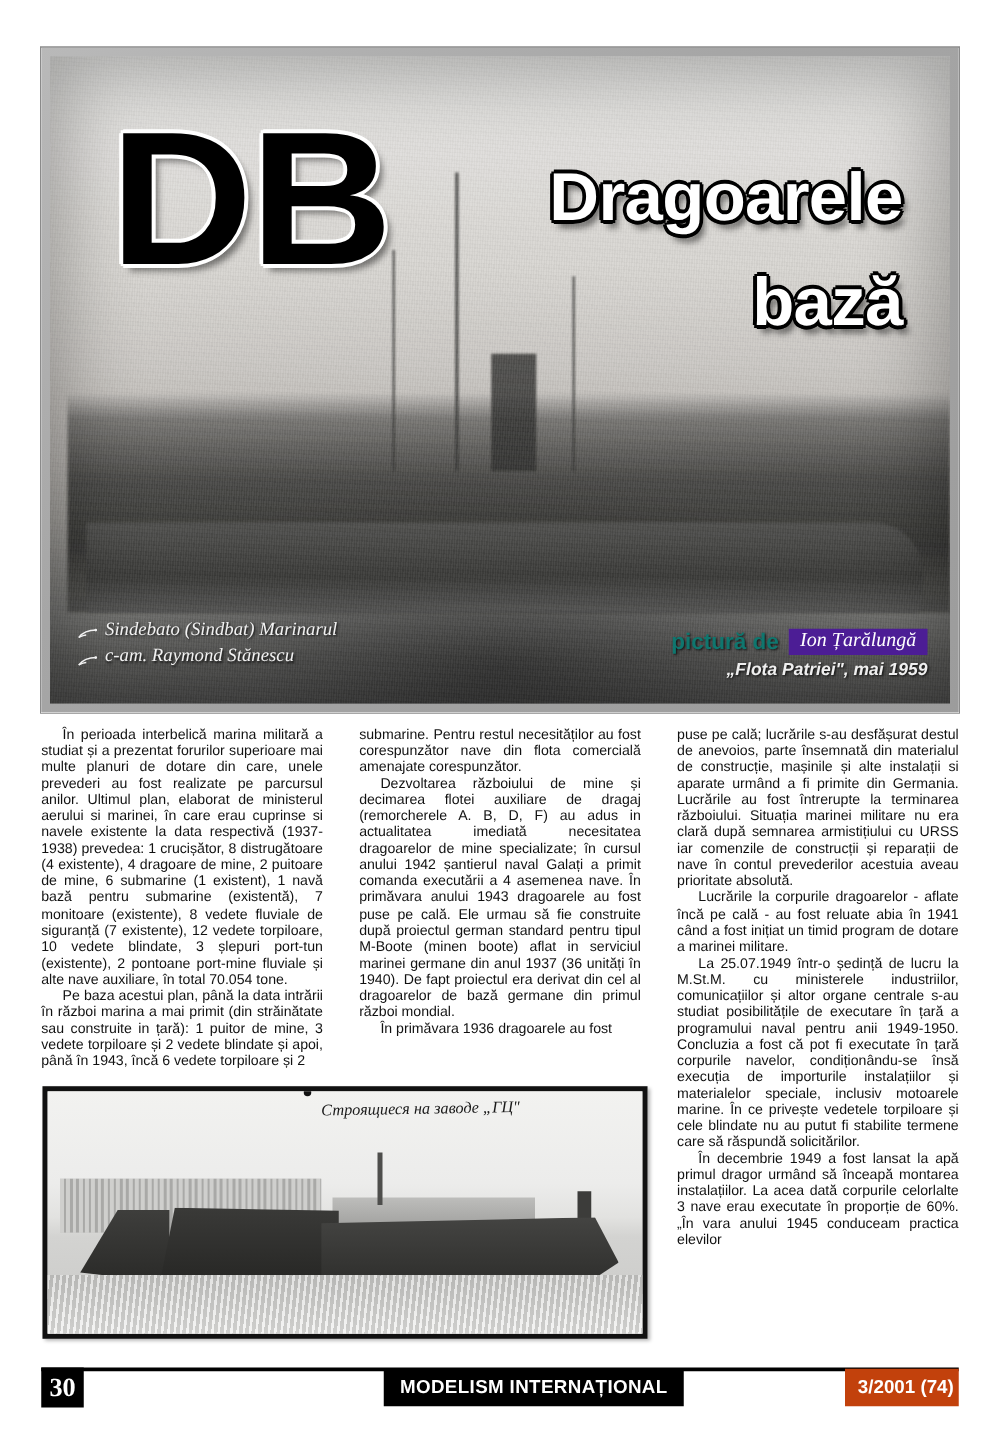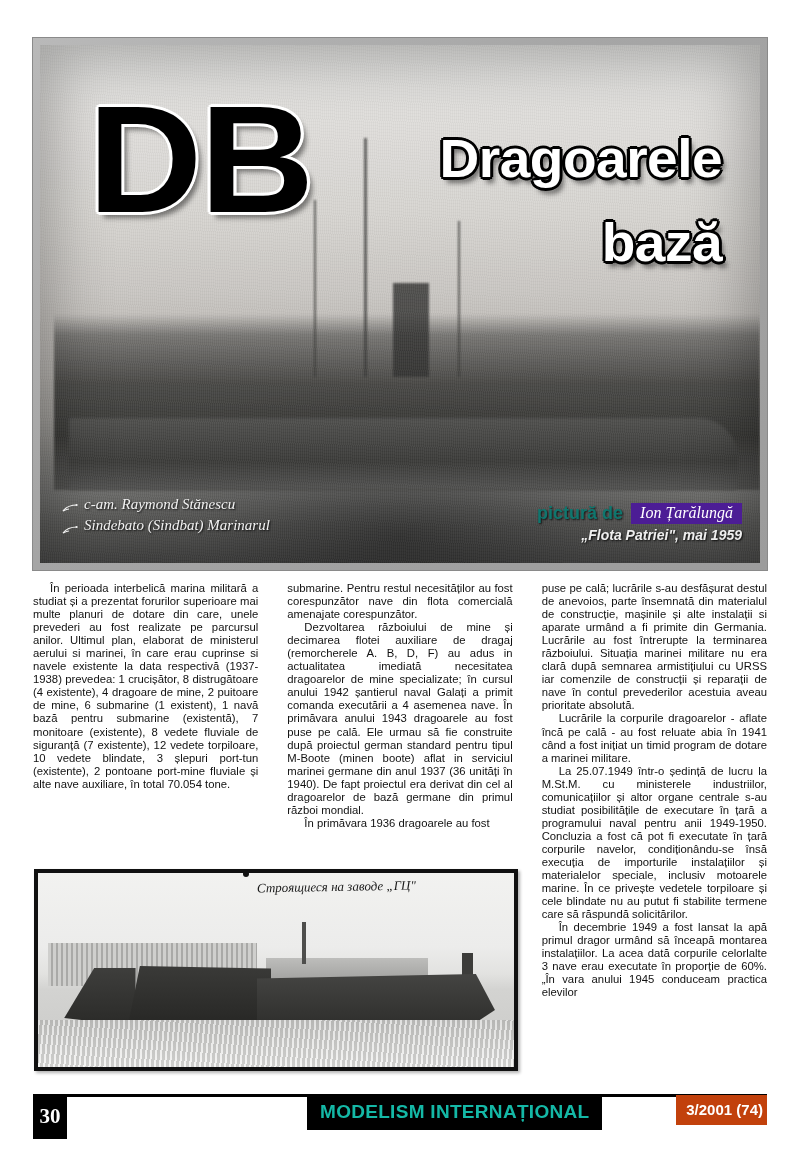--- a/index.html
+++ b/index.html
@@ -350,39 +350,39 @@
     position: absolute;
     left: 0; right: 0; top: 0;
     height: 3px;
     background: #000;
   }
   .foot-page {
     position: absolute;
     left: 0;
     top: 0;
     width: 34px;
-    height: 45px;
+    height: 32px;
     background: #000;
     color: #fff;
     font-family: "Liberation Serif", serif;
     font-weight: bold;
     font-size: 21px;
     display: flex;
     align-items: center;
     justify-content: center;
   }
   .foot-mag {
     position: absolute;
     left: 274px;
     top: 1px;
     background: #000;
-    color: #14b8a6;
-    font-family: "Liberation Sans", sans-serif;
-    font-weight: bold;
-    font-size: 19px;
+    color: #ffffff;
+    font-family: "Liberation Sans", sans-serif;
+    font-weight: bold;
+    font-size: 15px;
     letter-spacing: .3px;
     padding: 6px 13px 7px 13px;
   }
   .foot-issue {
     position: absolute;
     right: 0;
     top: 1px;
     background: #c2410c;
     color: #fff;
     font-family: "Liberation Sans", sans-serif;
@@ -417,47 +417,48 @@
 
       <div class="byline-left">
         <div class="row">
           <span class="anchor-ico">
             <svg viewBox="0 0 16 11" width="16" height="11" aria-hidden="true">
               <path d="M1 8 C4 4, 9 2, 15 2" stroke="#f2f2f2" stroke-width="1.1" fill="none"></path>
               <path d="M1 8 C3 7, 5 6, 7 6" stroke="#f2f2f2" stroke-width="1.1" fill="none"></path>
               <circle cx="14.6" cy="2" r="1.1" fill="#f2f2f2"></circle>
             </svg>
           </span>
-          <span>c-am. Raymond Stănescu</span>
+          <span>Sindebato (Sindbat) Marinarul</span>
         </div>
         <div class="row">
           <span class="anchor-ico">
             <svg viewBox="0 0 16 11" width="16" height="11" aria-hidden="true">
               <path d="M1 8 C4 4, 9 2, 15 2" stroke="#f2f2f2" stroke-width="1.1" fill="none"></path>
               <path d="M1 8 C3 7, 5 6, 7 6" stroke="#f2f2f2" stroke-width="1.1" fill="none"></path>
               <circle cx="14.6" cy="2" r="1.1" fill="#f2f2f2"></circle>
             </svg>
           </span>
-          <span>Sindebato (Sindbat) Marinarul</span>
+          <span>c-am. Raymond Stănescu</span>
         </div>
       </div>
 
       <div class="credit-right">
         <div class="credit-row">
           <span class="credit-lbl">pictură de</span>
           <span class="credit-name">Ion Țarălungă</span>
         </div>
         <div class="credit-sub">„Flota Patriei", mai 1959</div>
       </div>
     </div>
   </div>
 
   <div class="columns">
     <div class="col">
       <p>În perioada interbelică marina militară a studiat și a prezentat forurilor superioare mai multe planuri de dotare din care, unele prevederi au fost realizate pe parcursul anilor. Ultimul plan, elaborat de ministerul aerului si marinei, în care erau cuprinse si navele existente la data respectivă (1937-1938) prevedea: 1 crucișător, 8 distrugătoare (4 existente), 4 dragoare de mine, 2 puitoare de mine, 6 submarine (1 existent), 1 navă bază pentru submarine (existentă), 7 monitoare (existente), 8 vedete fluviale de siguranță (7 existente), 12 vedete torpiloare, 10 vedete blindate, 3 șlepuri port-tun (existente), 2 pontoane port-mine fluviale și alte nave auxiliare, în total 70.054 tone.</p>
+      <p>Pe baza acestui plan, până la data intrării în război marina a mai primit (din străinătate sau construite in țară): 1 puitor de mine, 3 vedete torpiloare și 2 vedete blindate și apoi, până în 1943, încă 6 vedete torpiloare și 2</p>
     </div>
     <div class="col">
       <p class="noind">submarine. Pentru restul necesităților au fost corespunzător nave din flota comercială amenajate corespunzător.</p>
       <p>Dezvoltarea războiului de mine și decimarea flotei auxiliare de dragaj (remorcherele A. B, D, F) au adus in actualitatea imediată necesitatea dragoarelor de mine specializate; în cursul anului 1942 șantierul naval Galați a primit comanda executării a 4 asemenea nave. În primăvara anului 1943 dragoarele au fost puse pe cală. Ele urmau să fie construite după proiectul german standard pentru tipul M-Boote (minen boote) aflat in serviciul marinei germane din anul 1937 (36 unități în 1940). De fapt proiectul era derivat din cel al dragoarelor de bază germane din primul război mondial.</p>
       <p>În primăvara 1936 dragoarele au fost</p>
     </div>
     <div class="col">
       <p class="noind">puse pe cală; lucrările s-au desfășurat destul de anevoios, parte însemnată din materialul de construcție, mașinile și alte instalații si aparate urmând a fi primite din Germania. Lucrările au fost întrerupte la terminarea războiului. Situația marinei militare nu era clară după semnarea armistițiului cu URSS iar comenzile de construcții și reparații de nave în contul prevederilor acestuia aveau prioritate absolută.</p>
       <p>Lucrările la corpurile dragoarelor - aflate încă pe cală - au fost reluate abia în 1941 când a fost inițiat un timid program de dotare a marinei militare.</p>
       <p>La 25.07.1949 într-o ședință de lucru la M.St.M. cu ministerele industriilor, comunicațiilor și altor organe centrale s-au studiat posibilitățile de executare în țară a programului naval pentru anii 1949-1950. Concluzia a fost că pot fi executate în țară corpurile navelor, condiționându-se însă execuția de importurile instalațiilor și materialelor speciale, inclusiv motoarele marine. În ce privește vedetele torpiloare și cele blindate nu au putut fi stabilite termene care să răspundă solicitărilor.</p>

